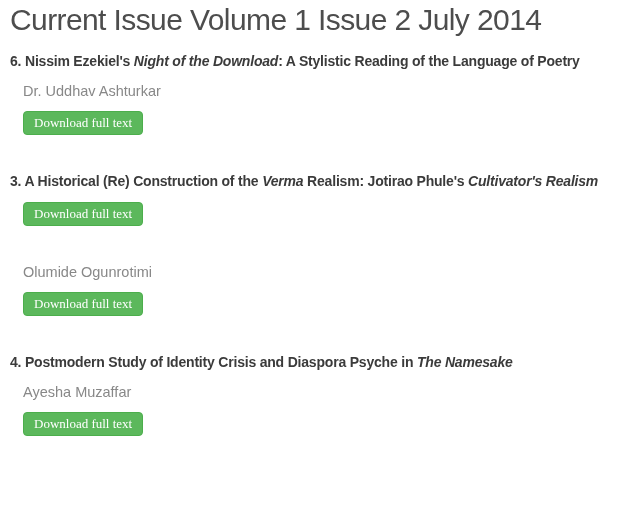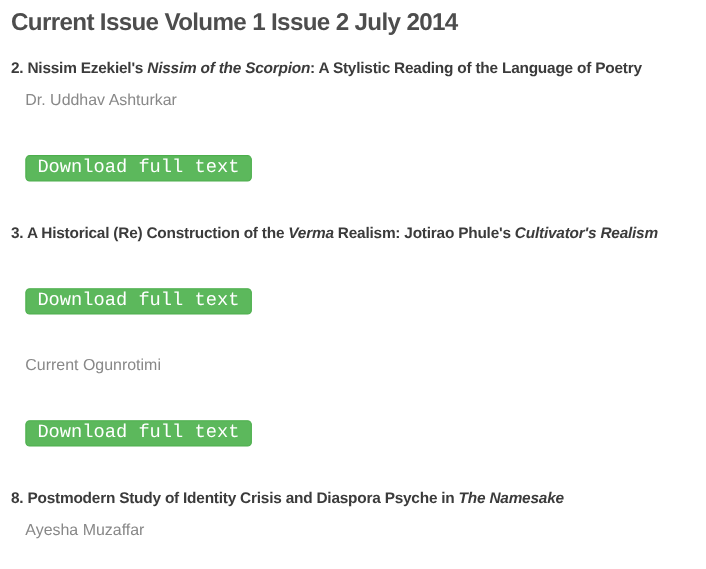--- a/index.html
+++ b/index.html
@@ -19,22 +19,22 @@
   body {
     width: 642px;
     height: 517px;
     overflow: hidden;
     font-family: "Liberation Sans", sans-serif;
   }
   .page {
     padding: 7px 12px 0 10px;
   }
   .page-title {
-    font-size: 22px;
-    font-weight: 700;
+    font-size: 30px;
+    font-weight: 400;
     letter-spacing: -0.6px;
     color: var(--heading-text);
     margin: 0 0 19px 0;
     line-height: 26px;
   }
   .article {
     margin-bottom: 37px;
   }
   .article-title {
     font-size: 14px;
@@ -54,49 +54,48 @@
     margin: 8px 0 11px 13px;
     line-height: 18px;
   }
   .download-button {
     display: inline-block;
     margin-left: 13px;
     background: var(--button-background);
     border: 1px solid var(--button-border);
     border-radius: 4px;
     color: var(--button-text);
-    font-family: Liberation Mono, monospace;
-    font-size: 17px;
+    font-family: Liberation Serif, serif;
+    font-size: 13px;
     line-height: 13px;
     padding: 4px 10px 5px 10px;
     cursor: pointer;
-    margin-top: 30px;
   }
 </style>
 </head>
 <body>
 
 <div class="page">
   <h1 class="page-title">Current Issue Volume 1 Issue 2 July 2014</h1>
   <div class="article-list">
   <div class="article">
-    <h2 class="article-title"><span>2. Nissim Ezekiel's </span><em>Nissim of the Scorpion</em><span>: A Stylistic Reading of the Language of Poetry</span></h2>
+    <h2 class="article-title"><span>6. Nissim Ezekiel's </span><em>Night of the Download</em><span>: A Stylistic Reading of the Language of Poetry</span></h2>
     <p class="article-author">Dr. Uddhav Ashturkar</p>
     <button class="download-button">Download full text</button>
   </div>
 
   <div class="article">
     <h2 class="article-title"><span>3. A Historical (Re) Construction of the </span><em>Verma</em><span> Realism: Jotirao Phule's </span><em>Cultivator's Realism</em></h2>
     <button class="download-button">Download full text</button>
   </div>
 
   <div class="article">
-    <p class="article-author">Current Ogunrotimi</p>
+    <p class="article-author">Olumide Ogunrotimi</p>
     <button class="download-button">Download full text</button>
   </div>
 
   <div class="article">
-    <h2 class="article-title"><span>8. Postmodern Study of Identity Crisis and Diaspora Psyche in </span><em>The Namesake</em></h2>
+    <h2 class="article-title"><span>4. Postmodern Study of Identity Crisis and Diaspora Psyche in </span><em>The Namesake</em></h2>
     <p class="article-author">Ayesha Muzaffar</p>
     <button class="download-button">Download full text</button>
   </div>
 </div>
 </div>
 
 </body></html>

